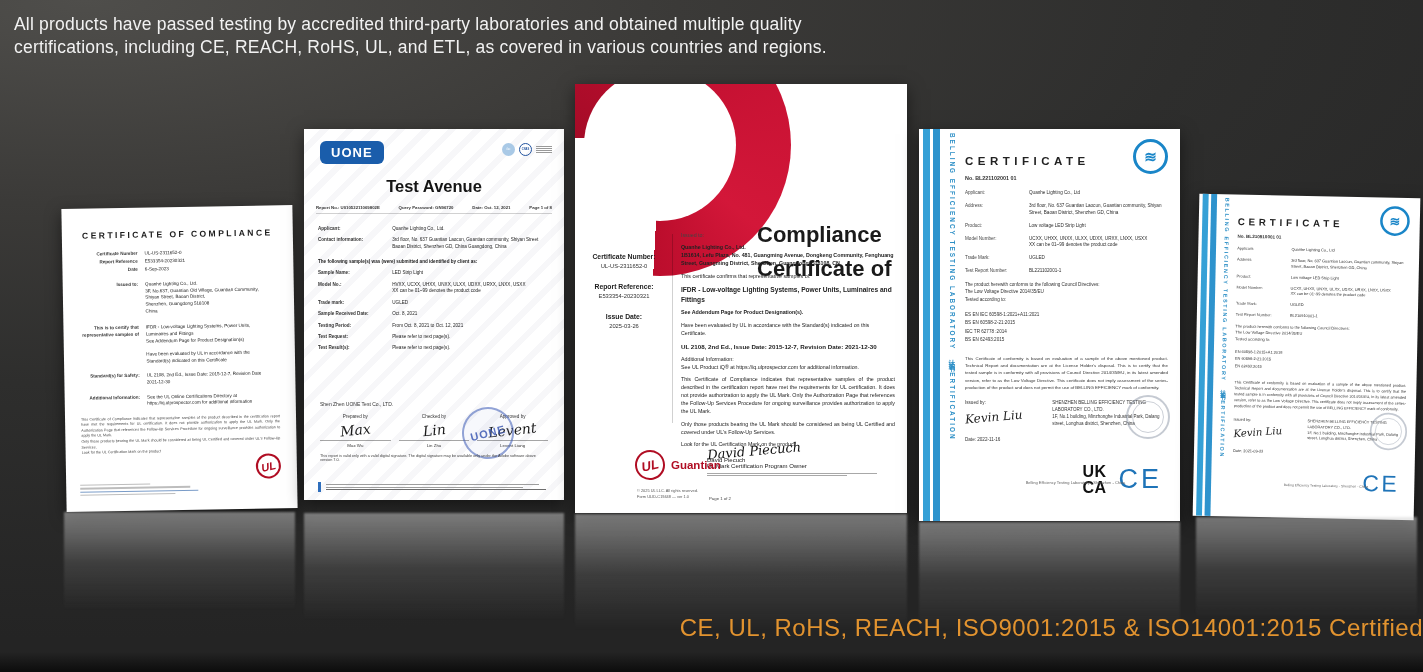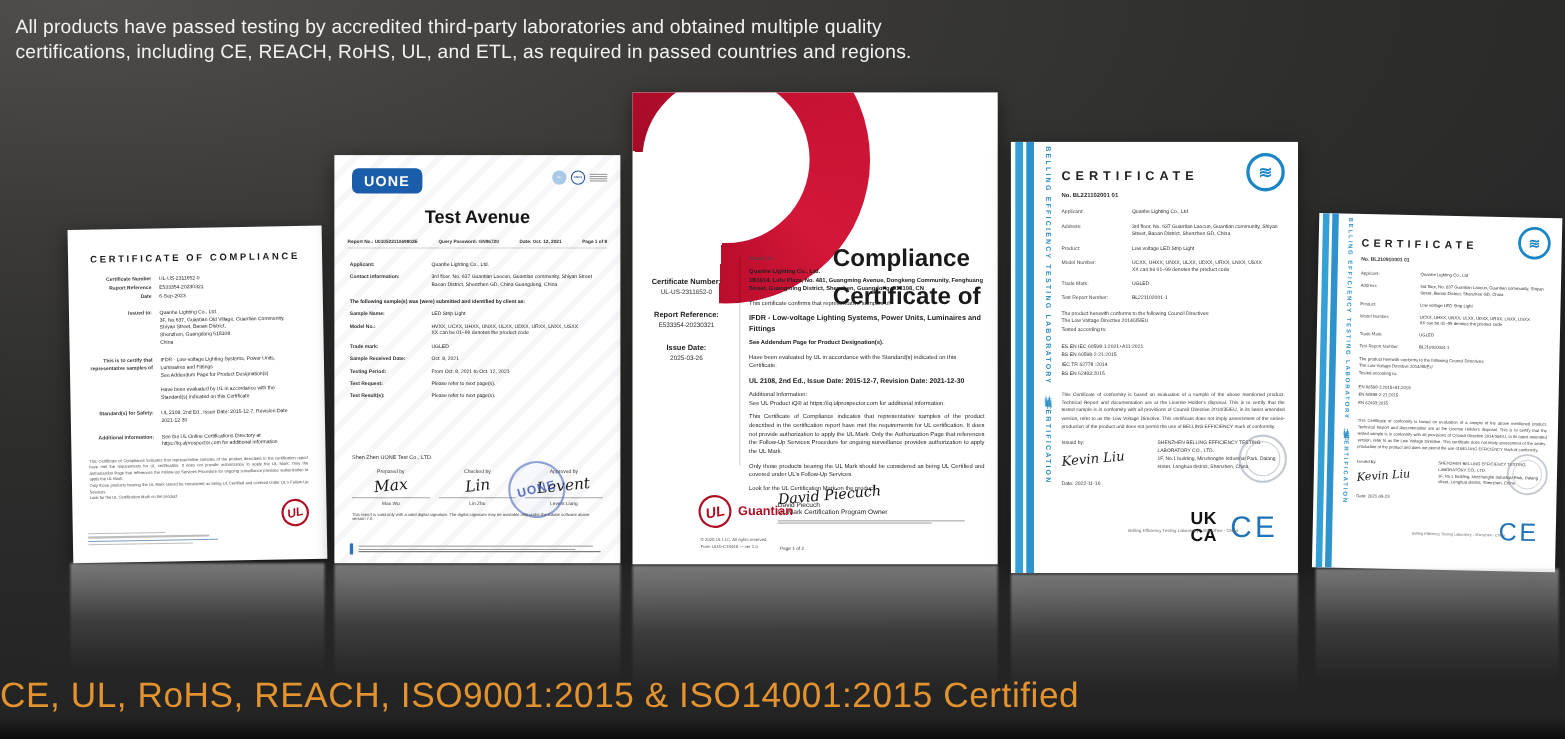--- a/index.html
+++ b/index.html
@@ -4,22 +4,22 @@
 <style>
   html,body { margin:0; padding:0; background:#1d1d1d; }
   * { box-sizing:border-box; }
   .stage { position:relative; width:1423px; height:672px; overflow:hidden;
     background: radial-gradient(130% 95% at 6% 0%, #4f4e4b 0%, #3b3a38 32%, #2e2e2d 60%, #242424 100%);
     font-family:"Liberation Sans", sans-serif; }
 
   .header { position:absolute; left:14px; top:13px; width:880px; color:#f2f2f2;
     font-size:17.5px; line-height:1.34; letter-spacing:.2px; }
 
-  .tagline { position:absolute; left:0; right:0; top:614px; text-align:left;
-    color:#e2932f; font-size:32px; letter-spacing:.5px; }
+  .tagline { position:absolute; left:0; right:0; top:614px; text-align:right;
+    color:#e2932f; font-size:24px; letter-spacing:.5px; }
 
   .floor-strip { position:absolute; left:0; right:0; bottom:0; height:20px;
     background:linear-gradient(rgba(10,10,10,0), rgba(8,8,8,.85)); }
 
   .cert { position:absolute; background:#fff; box-shadow:0 5px 16px rgba(0,0,0,.5); color:#222; }
   .reflect { position:absolute;
     background:linear-gradient(to bottom, rgba(210,210,210,.5), rgba(160,160,160,.2) 45%, rgba(120,120,120,0) 88%);
     filter:blur(1px); }
   .pre { white-space:pre-line; }
   .bar { height:1.5px; background:#bdbdbd; margin:2px 0; }
@@ -34,21 +34,21 @@
   .mt8 { margin-top:8px !important; }
   .mt10 { margin-top:10px !important; }
   .c1-fine { font-size:3.7px; line-height:1.5; color:#454545; margin:9px 4px 0; text-align:justify; }
   .c1-micro { position:absolute; left:14px; bottom:14px; width:120px; }
   .c1-micro .bar { height:1.2px; }
   .ul-badge { border-radius:50%; border:2px solid #b00d23; color:#b00d23; display:flex; align-items:center; justify-content:center;
     font-weight:bold; font-style:italic; transform:rotate(-12deg); background:#fff; }
   .c1-ul { position:absolute; right:16px; bottom:30px; width:25px; height:25px; font-size:11px; }
 
   
-  .c2 { left:304px; top:141px; width:260px; height:371px;
+  .c2 { left:304px; top:129px; width:260px; height:371px;
     background: repeating-linear-gradient(135deg, #ffffff 0 12px, #f7f7f9 12px 18px); }
   .c2-badge { position:absolute; left:16px; top:12px; background:#1a5dab; color:#fff; font-weight:bold;
     font-size:13px; letter-spacing:1px; padding:4px 11px; border-radius:6px; }
   .c2-logos { position:absolute; right:12px; top:14px; display:flex; gap:4px; align-items:center; }
   .c2-circ1 { width:13px; height:13px; border-radius:50%; background:#a9c9e6; color:#fff; font-size:2.6px;
     display:flex; align-items:center; justify-content:center; }
   .c2-circ2 { width:13px; height:13px; border-radius:50%; border:1px solid #23549f; color:#23549f; font-size:2.6px;
     font-weight:bold; display:flex; align-items:center; justify-content:center; }
   .c2-logotxt { width:16px; }
   .c2-logotxt .bar { height:1px; margin:1px 0; background:#9a9a9a; }
@@ -139,21 +139,21 @@
   .c4-marks { position:absolute; right:18px; bottom:26px; display:flex; align-items:center; gap:12px; }
   .ukca { font-weight:800; font-size:16px; line-height:.95; color:#101010; letter-spacing:.5px; }
   .ce { font-size:27px; color:#1f74b8; letter-spacing:3px; font-weight:500; }
   .c4-footer { position:absolute; left:60px; right:8px; bottom:36px; text-align:center; font-size:4px; color:#666; }
 </style>
 </head>
 <body>
 
 <div class="stage">
 
-  <div class="header">All products have passed testing by accredited third-party laboratories and obtained multiple quality certifications, including CE, REACH, RoHS, UL, and ETL, as required in passed countries and regions.</div>
+  <div class="header">All products have passed testing by accredited third-party laboratories and obtained multiple quality certifications, including CE, REACH, RoHS, UL, and ETL, as covered in various countries and regions.</div>
 
   <div class="cert c1">
     <div class="c1-title">CERTIFICATE OF COMPLIANCE</div>
     <div class="c1-rows">
       <div class="c1-row">
         <div class="l pre">Certificate Number</div>
         <div class="v pre">UL-US-2311652-0</div>
       </div>
       <div class="c1-row">
         <div class="l pre">Report Reference</div>

